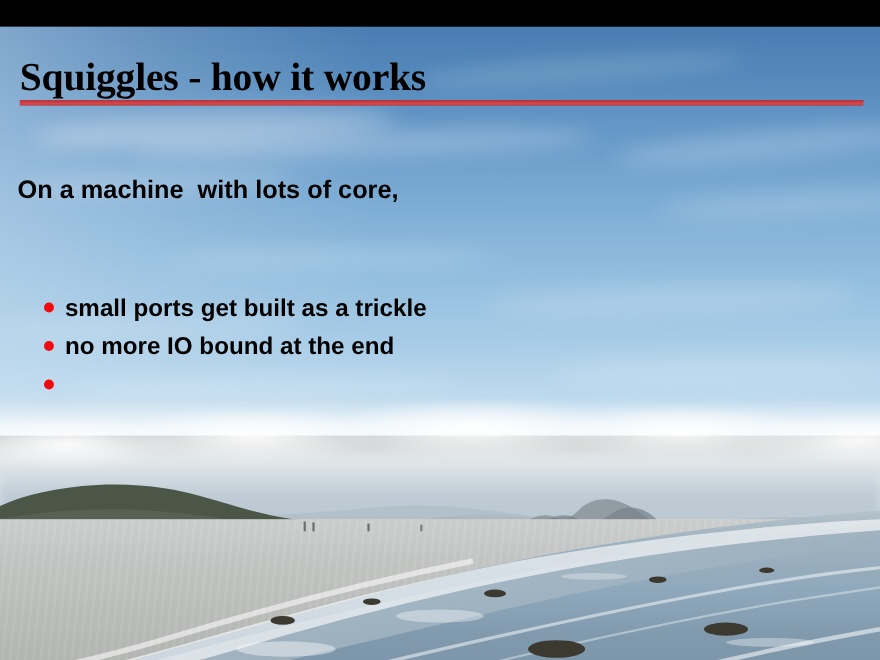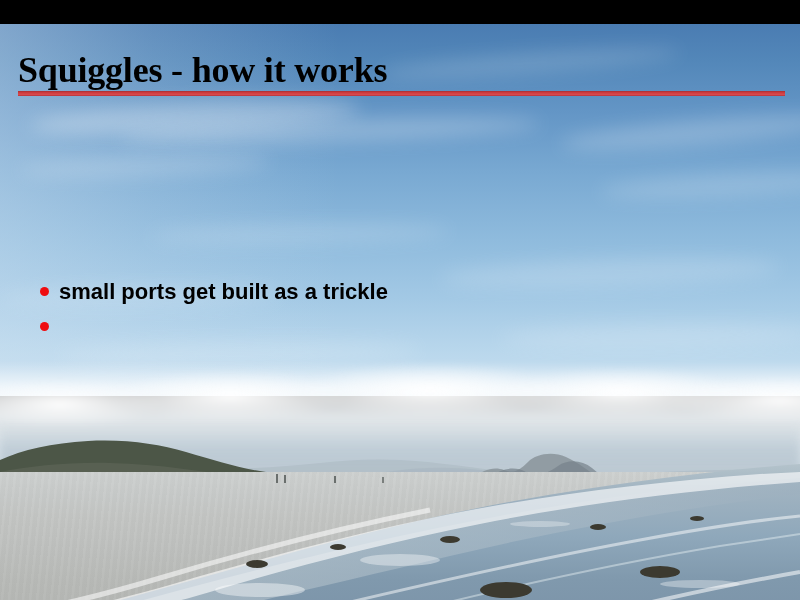--- a/index.html
+++ b/index.html
@@ -184,21 +184,21 @@
     font-weight: bold;
     font-size: 23px;
     line-height: 36px;
     color: #000000;
     white-space: pre;
   }
 
   .bullets {
     position: absolute;
     left: 38px;
-    top: 250px;
+    top: 238px;
     width: 740px;
   }
   .bullet-row {
     position: relative;
     height: 35px;
     padding-left: 21px;
     display: flex;
     align-items: center;
   }
   .bullet-dot {
@@ -330,25 +330,30 @@
       <rect x="64" y="6" width="2" height="7" fill="#6a6f6d"></rect>
       <rect x="112" y="7" width="2" height="6" fill="#7a7f7d"></rect>
     </svg>
 
   </div>
 
   <div class="title">Squiggles - how it works</div>
   <div class="title-rule"></div>
 
   <div class="body-block">
+    <div class="body-line">On a machine  with lots of core,</div>
   </div>
 
   <div class="bullets">
     <div class="bullet-row">
       <span class="bullet-dot"></span>
       <span class="bullet-text">small ports get built as a trickle</span>
     </div>
     <div class="bullet-row">
       <span class="bullet-dot"></span>
+      <span class="bullet-text">no more IO bound at the end</span>
+    </div>
+    <div class="bullet-row">
+      <span class="bullet-dot"></span>
     </div>
   </div>
 
 </div>
 
 </body></html>

